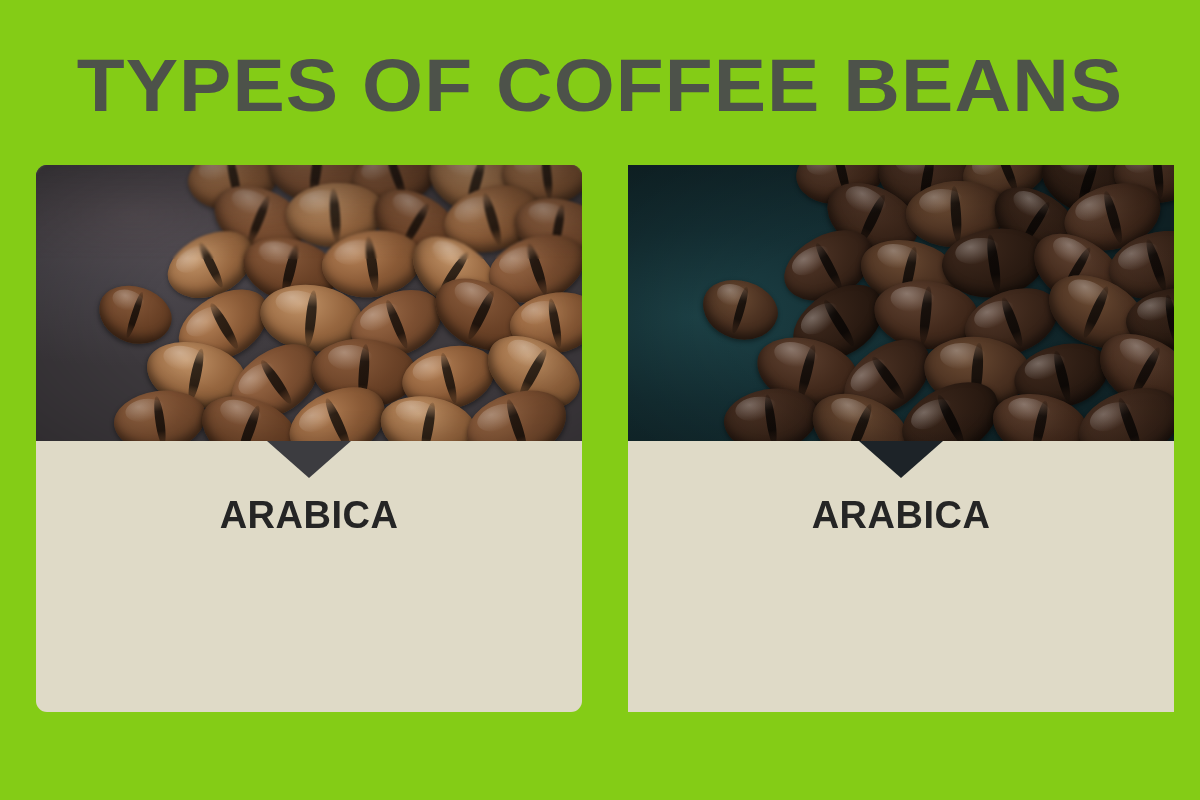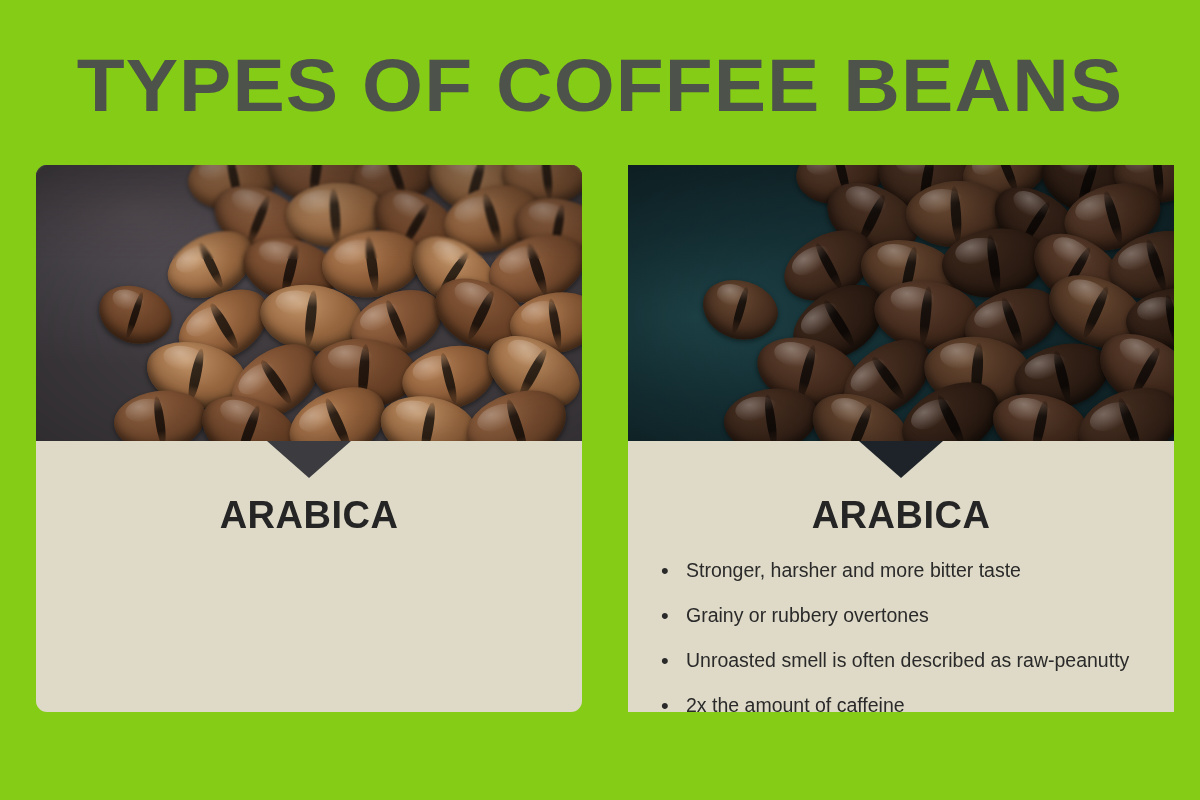--- a/index.html
+++ b/index.html
@@ -255,22 +255,16 @@
         <div class="bean r2" style="left:364px;top:230px;width:96px;height:62px;transform:rotate(12deg);"></div>
         <div class="bean r1" style="left:450px;top:226px;width:104px;height:68px;transform:rotate(-20deg);"></div>
       </div>
       <div class="photo-vignette"></div>
     </div>
 
     <div class="notch dark"></div>
 
     <div class="card-body">
       <div class="card-heading">ARABICA</div>
-      <ul class="bullets">
-        <li>Stronger, harsher and more bitter taste</li>
-        <li>Grainy or rubbery overtones</li>
-        <li>Unroasted smell is often described as raw-peanutty</li>
-        <li>2x the amount of caffeine</li>
-      </ul>
     </div>
   </div>
 
 </div>
 
 </body></html>

